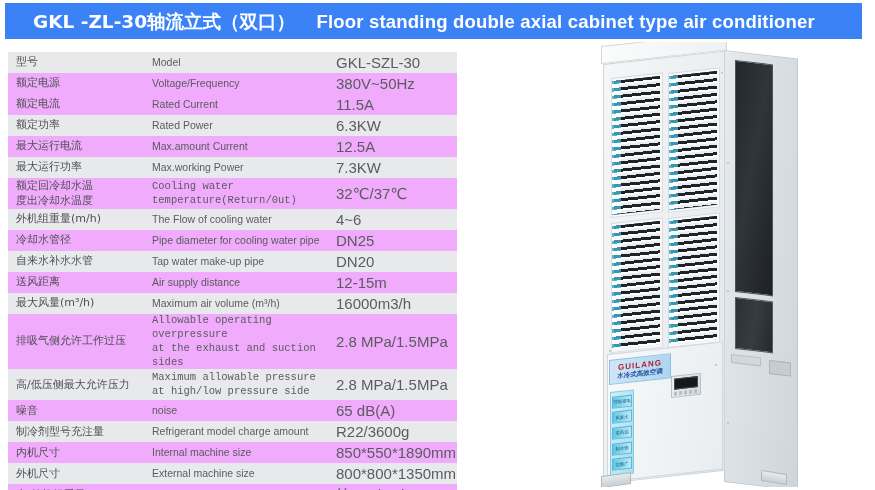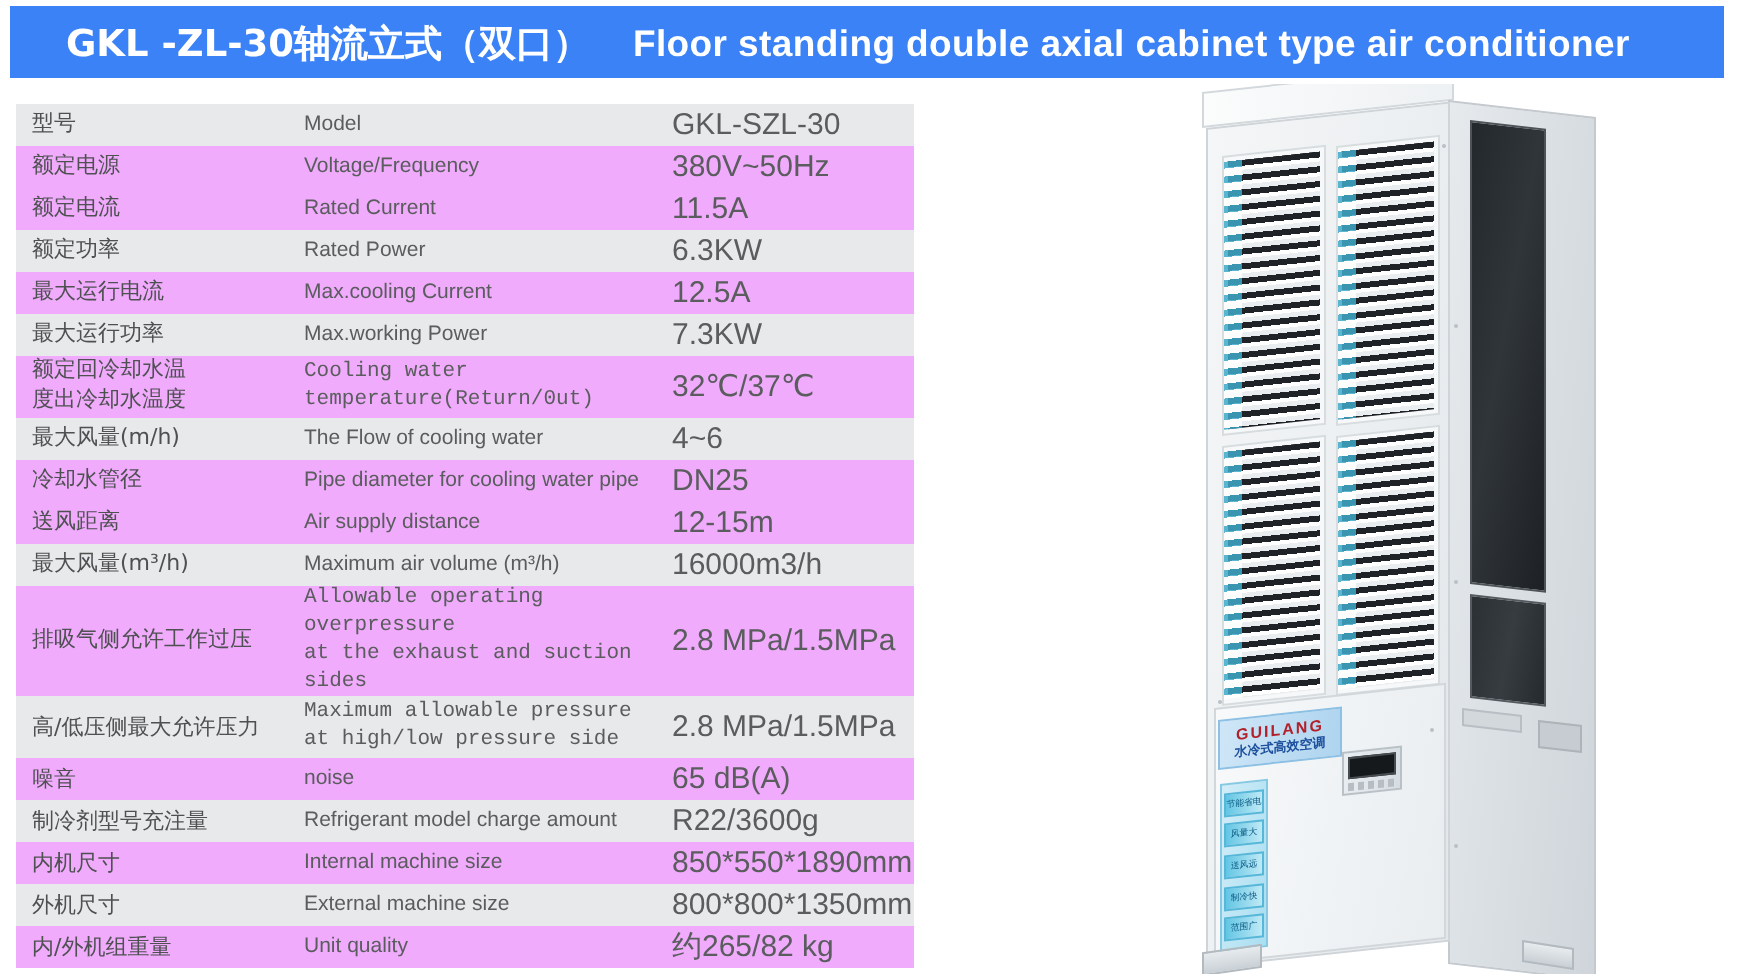--- a/index.html
+++ b/index.html
@@ -361,48 +361,53 @@
       <td class="c-en">Rated Current</td>
       <td class="c-val">11.5A</td>
     </tr>
     <tr class="odd">
       <td class="c-cn">额定功率</td>
       <td class="c-en">Rated Power</td>
       <td class="c-val">6.3KW</td>
     </tr>
     <tr class="even">
       <td class="c-cn">最大运行电流</td>
-      <td class="c-en">Max.cooling Current</td>
+      <td class="c-en">Max.amount Current</td>
       <td class="c-val">12.5A</td>
     </tr>
     <tr class="odd">
       <td class="c-cn">最大运行功率</td>
       <td class="c-en">Max.working Power</td>
       <td class="c-val">7.3KW</td>
     </tr>
     <tr class="even two-line">
       <td class="c-cn">
         <span class="lnbrk">额定回冷却水温</span>
         <span class="lnbrk">度出冷却水温度</span>
       </td>
       <td class="c-en">
         <span class="lnbrk">Cooling water</span>
         <span class="lnbrk">temperature(Return/0ut)</span>
       </td>
       <td class="c-val">32℃/37℃</td>
     </tr>
     <tr class="odd">
-      <td class="c-cn">最大风量(m/h)</td>
+      <td class="c-cn">外机组重量(m/h)</td>
       <td class="c-en">The Flow of cooling water</td>
       <td class="c-val">4~6</td>
     </tr>
     <tr class="even">
       <td class="c-cn">冷却水管径</td>
       <td class="c-en">Pipe diameter for cooling water pipe</td>
       <td class="c-val">DN25</td>
+    </tr>
+    <tr class="odd">
+      <td class="c-cn">自来水补水水管</td>
+      <td class="c-en">Tap water make-up pipe</td>
+      <td class="c-val">DN20</td>
     </tr>
     <tr class="even">
       <td class="c-cn">送风距离</td>
       <td class="c-en">Air supply distance</td>
       <td class="c-val">12-15m</td>
     </tr>
     <tr class="odd">
       <td class="c-cn">最大风量(m³/h)</td>
       <td class="c-en">Maximum air volume (m³/h)</td>
       <td class="c-val">16000m3/h</td>

